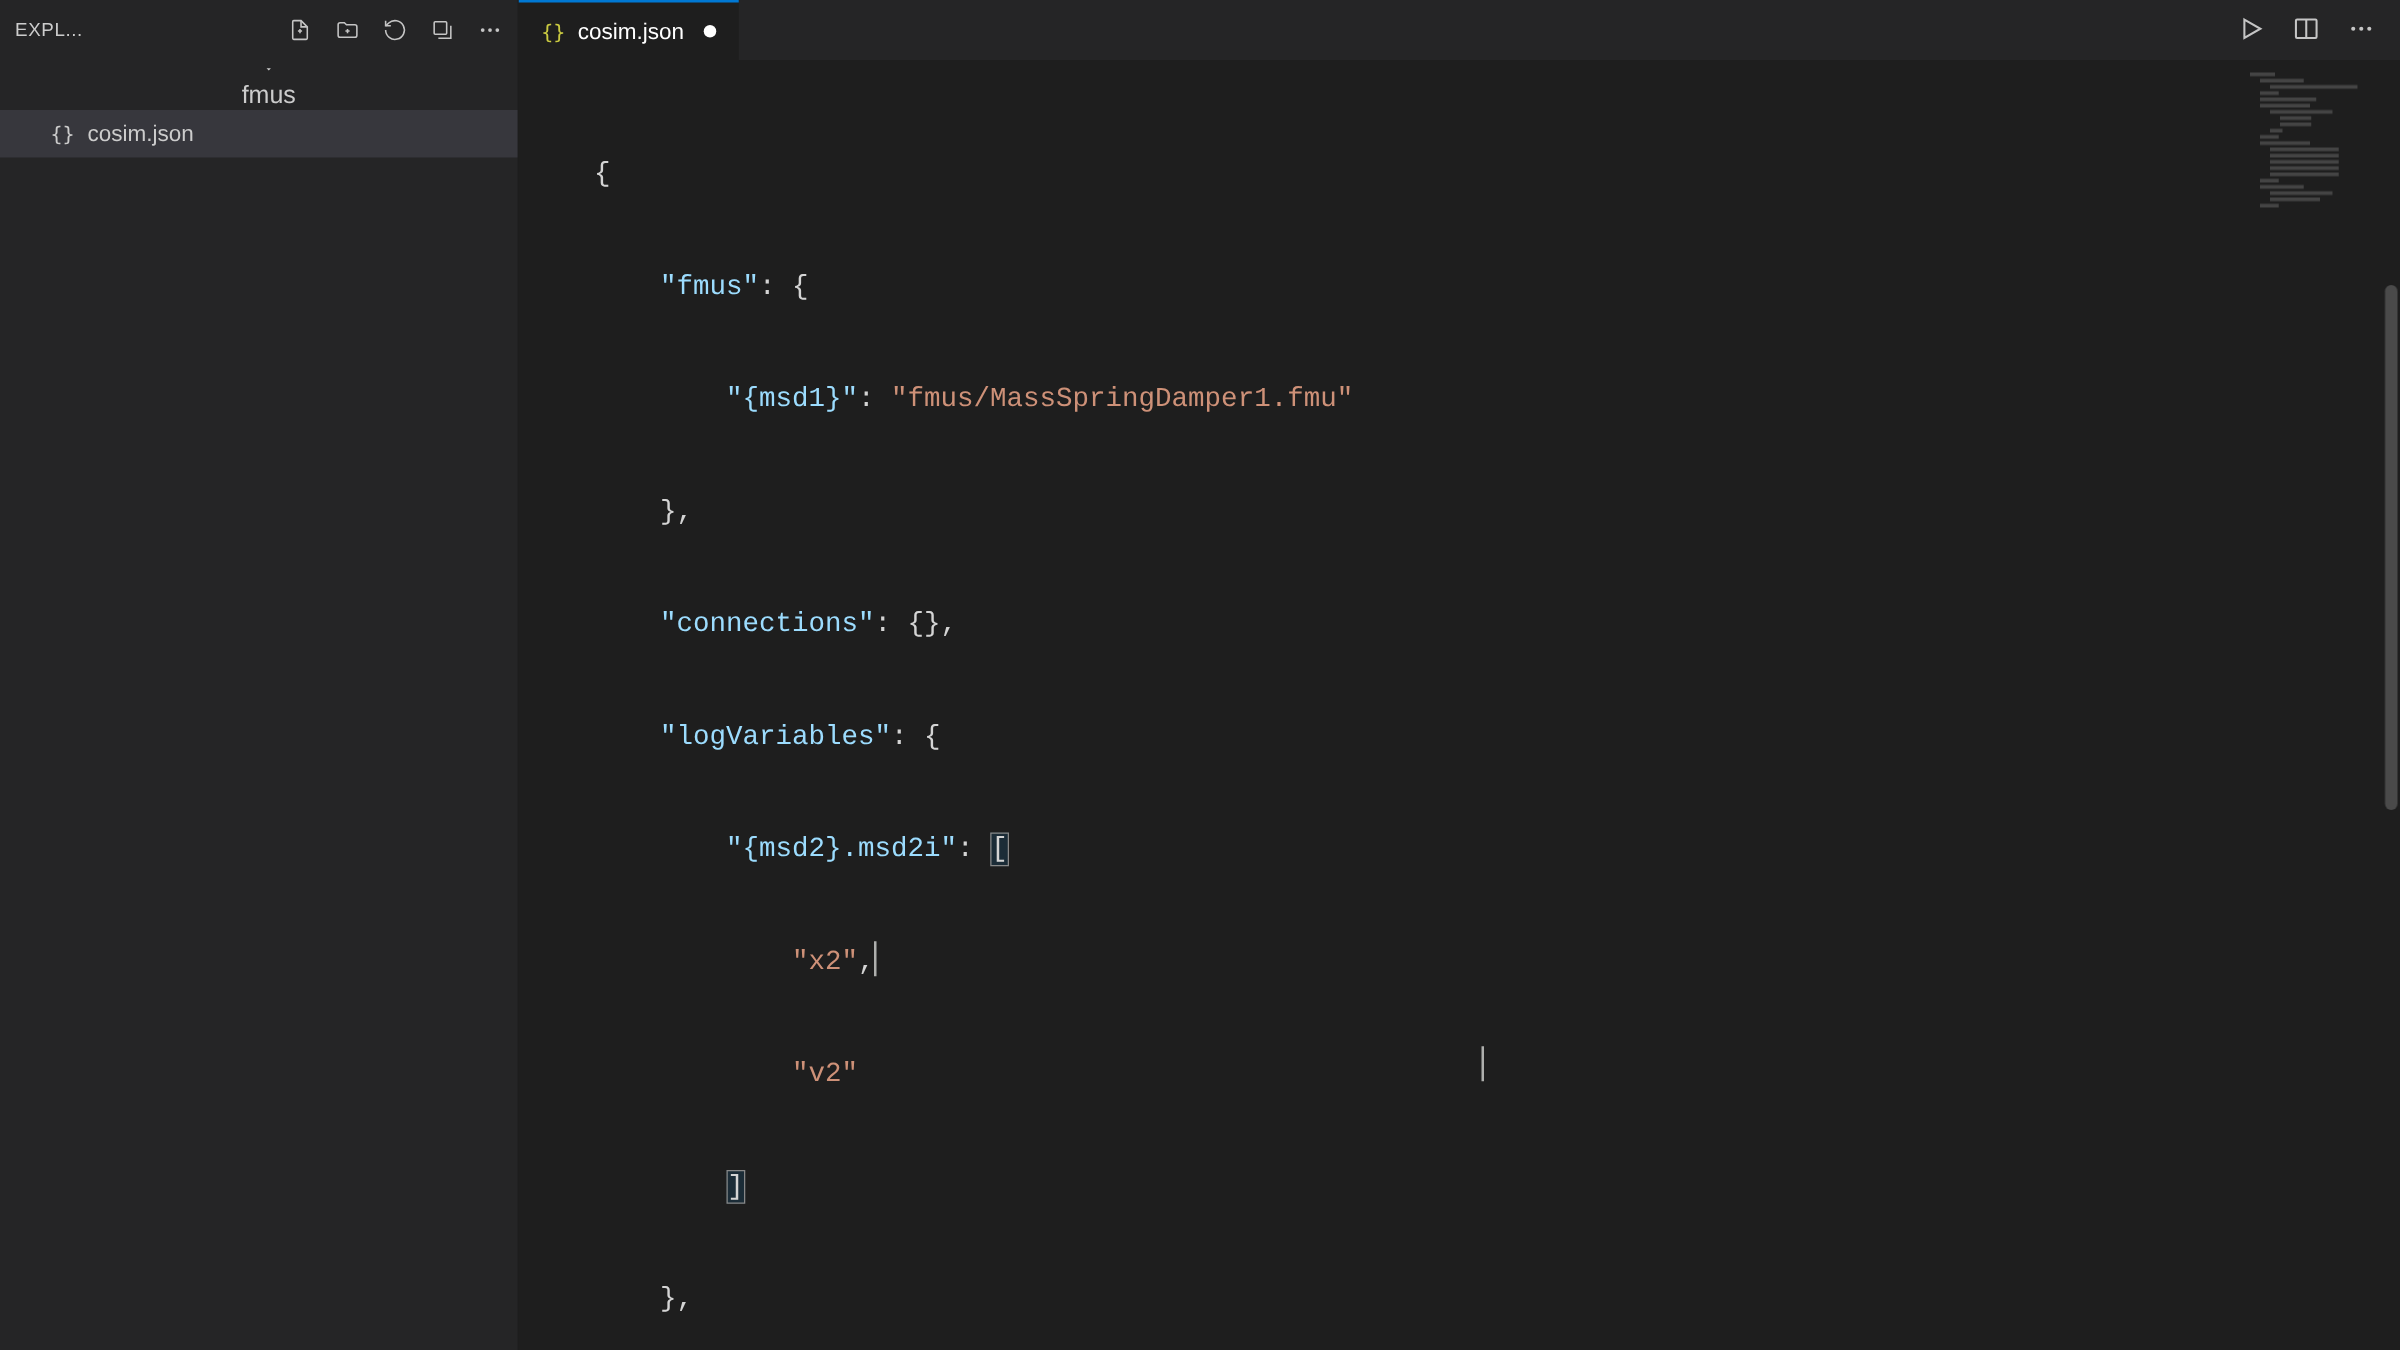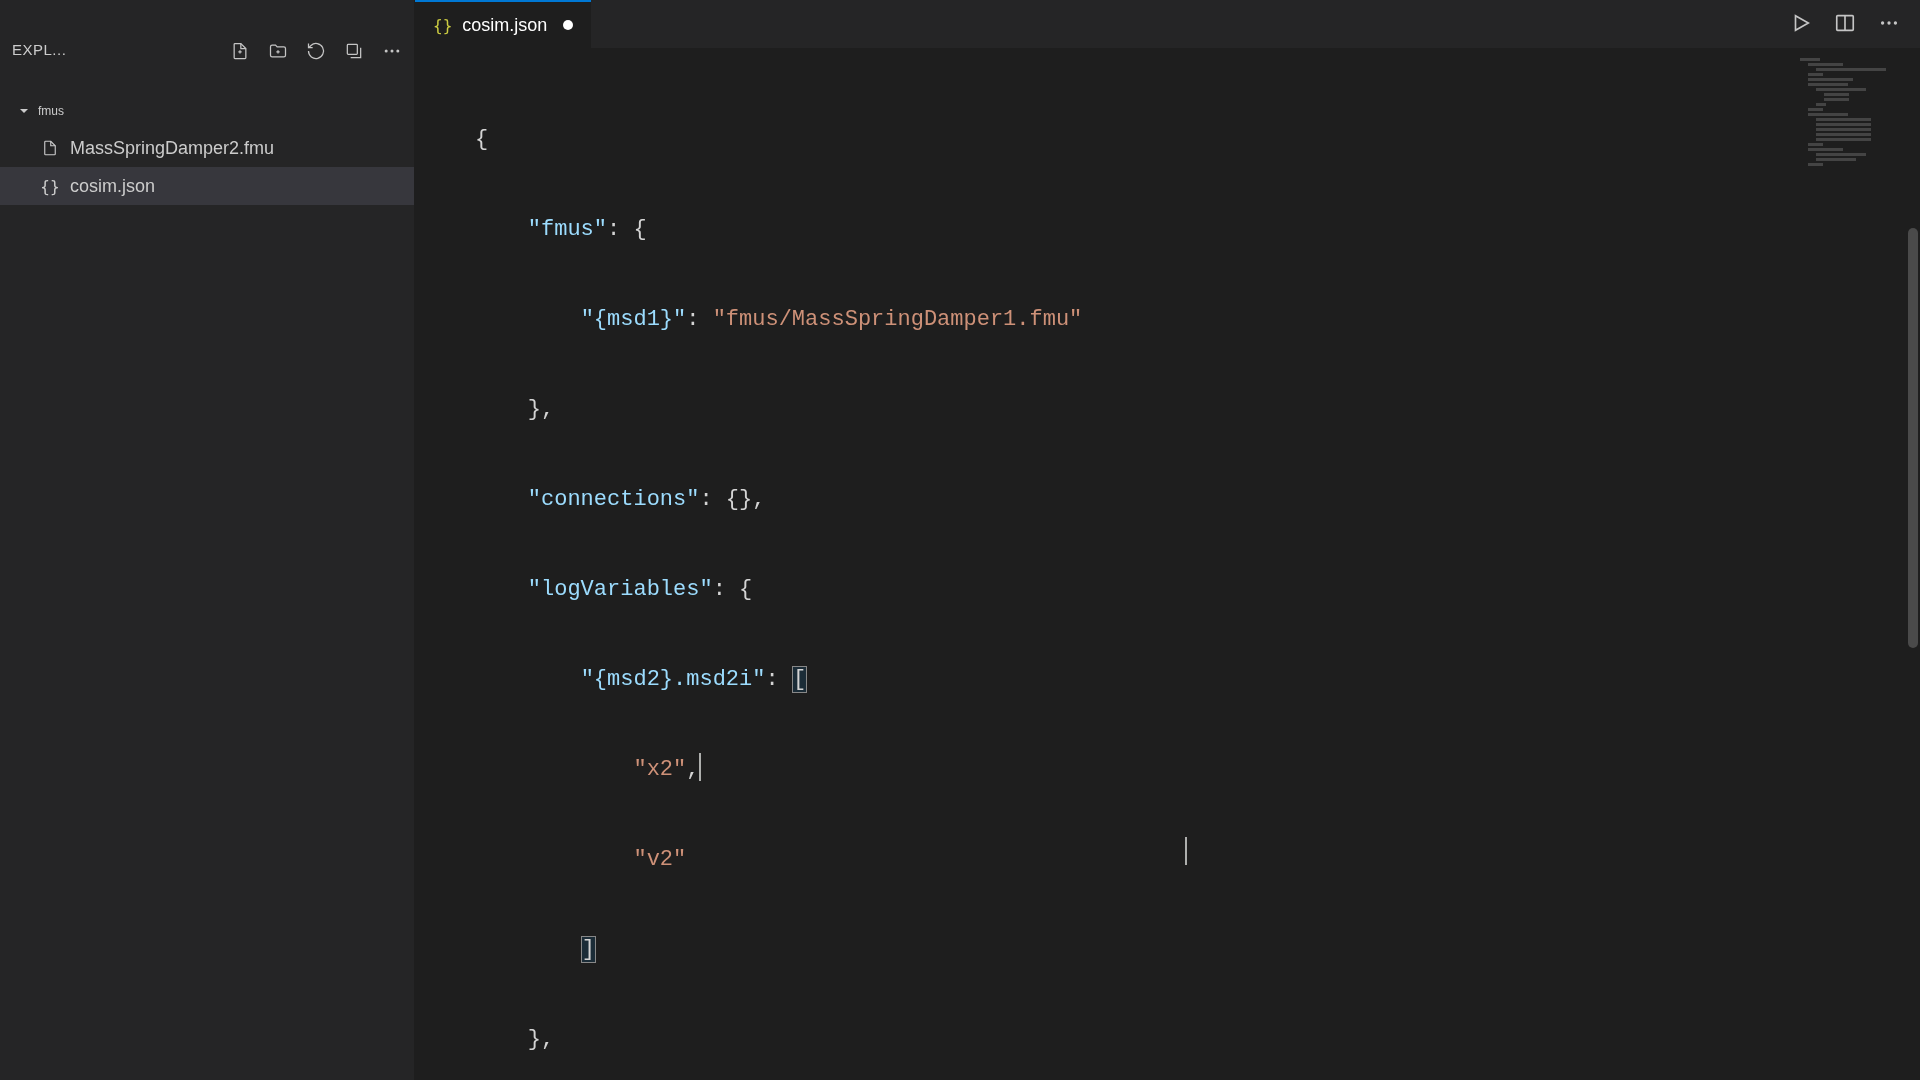--- a/index.html
+++ b/index.html
@@ -15,25 +15,24 @@
 }
 .sidebar {
   width: 415px;
   background: #252526;
   display: flex;
   flex-direction: column;
   border-right: 1px solid #1e1e1e;
 }
 .sidebar-header {
   display: flex;
-  align-items: flex-start;
+  align-items: center;
   height: 48px;
   padding: 0 12px;
   gap: 8px;
-  margin-top: 41px;
 }
 .sidebar-title {
   font-size: 15px;
   color: #cccccc;
   flex: 1;
   overflow: hidden;
   text-overflow: ellipsis;
   white-space: nowrap;
   letter-spacing: 0.5px;
 }
@@ -53,22 +52,23 @@
 .tree {
   padding-top: 4px;
 }
 .tree-folder {
   display: flex;
   align-items: center;
   height: 36px;
   padding-left: 16px;
   gap: 6px;
   color: #cccccc;
-  font-size: 12px;
+  font-size: 20px;
   cursor: pointer;
+  flex-direction: column;
 }
 .tree-folder svg { width: 16px; height: 16px; }
 .tree-file {
   display: flex;
   align-items: center;
   height: 38px;
   padding-left: 40px;
   gap: 10px;
   color: #cccccc;
   font-size: 18px;
@@ -249,29 +249,20 @@
           </svg>
       </span>
     </div>
   </div>
   <div class="tree">
     <div class="tree-folder">
       <svg viewBox="0 0 16 16" fill="currentColor">
           <path d="M4 6l4 4 4-4"></path>
         </svg>
       <span>fmus</span>
-    </div>
-    <div class="tree-file">
-      <span class="file-icon">
-        <svg viewBox="0 0 24 24" fill="none" stroke="currentColor" stroke-width="1.5">
-            <path d="M13 3H6a1 1 0 0 0-1 1v16a1 1 0 0 0 1 1h12a1 1 0 0 0 1-1V9l-6-6z"></path>
-            <path d="M13 3v6h6"></path>
-          </svg>
-      </span>
-      <span>MassSpringDamper2.fmu</span>
     </div>
     <div class="tree-file active">
       <span class="file-icon json-icon">{}</span>
       <span>cosim.json</span>
     </div>
   </div>
 </div>
 
 <div class="main">
   <div class="tabbar">

